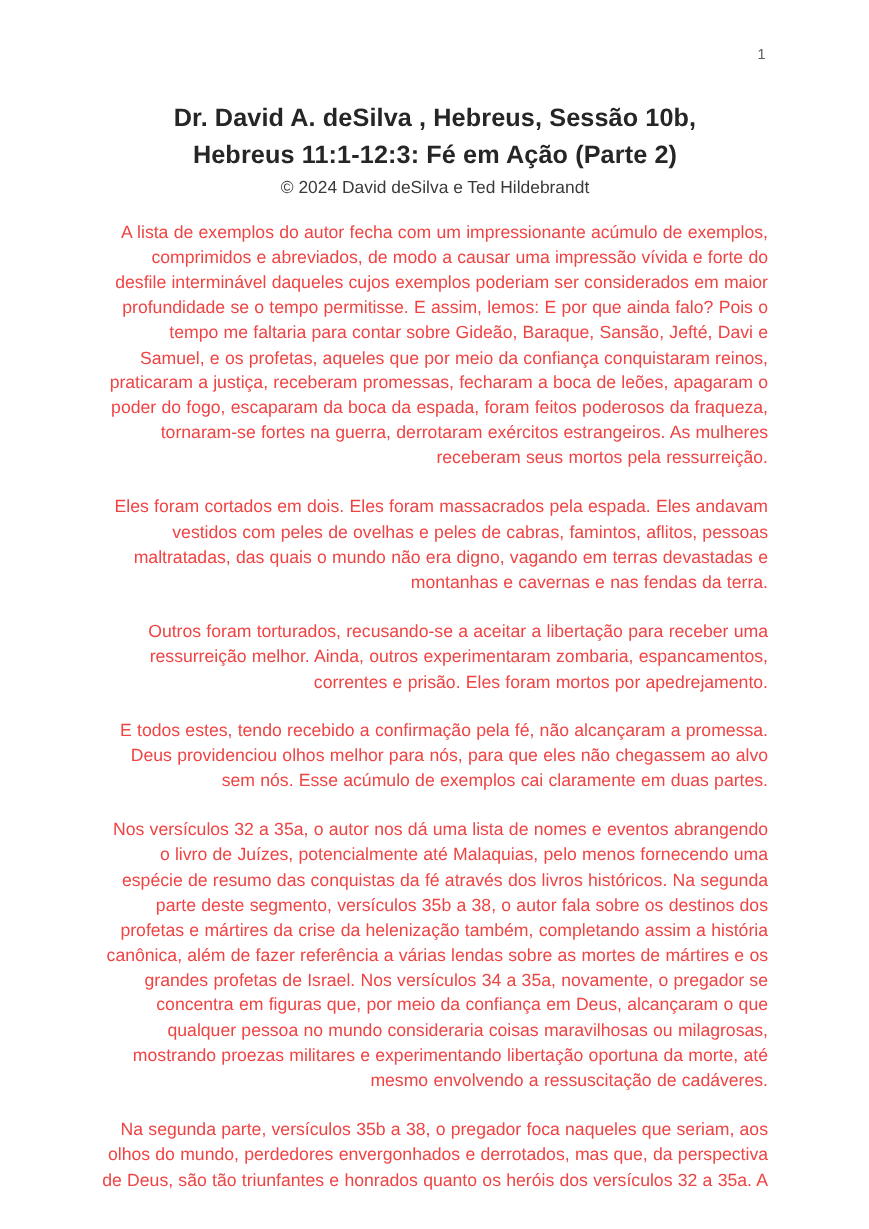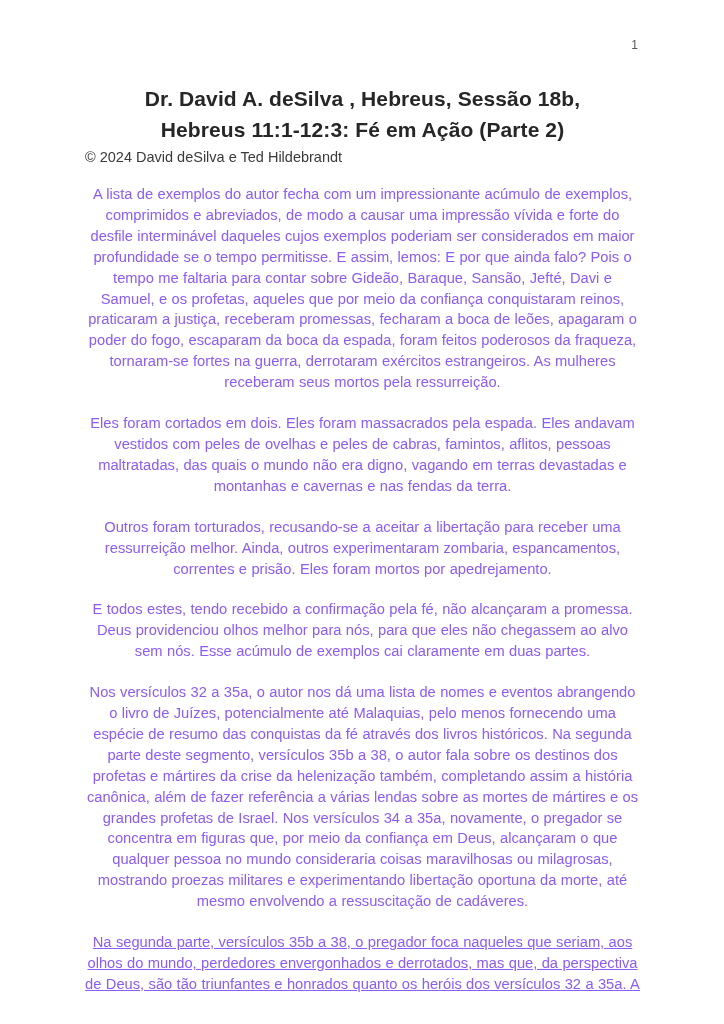--- a/index.html
+++ b/index.html
@@ -35,50 +35,50 @@
     margin: 0;
     text-align: center;
     font-size: 21px;
     line-height: 31px;
     font-weight: bold;
     color: #262626;
     letter-spacing: 0.1px;
   }
   .doc-copyright {
     margin: 2px 0 0 0;
+    text-align: center;
     font-size: 14.5px;
     line-height: 20px;
     color: #3a3a3a;
   }
   .doc-body {
     margin-top: 17px;
   }
   .doc-body p {
     margin: 0 0 20px 0;
     font-size: 14.7px;
     line-height: 20.9px;
-    color: #8b5cf6;
-    text-align: center;
+    color: #ef4444;
+    text-align: right;
     word-spacing: 0.3px;
   }
   .doc-body p:last-child {
     margin-bottom: 16px;
-    text-decoration: underline;
   }
 </style>
 </head>
 <body>
 
 <div class="page">
 
   <div class="page-number">1</div>
 
   <div class="doc-header">
     <h1 class="doc-title">
-      <span>Dr. David A. deSilva , Hebreus, Sessão 18b,</span><br>
+      <span>Dr. David A. deSilva , Hebreus, Sessão 10b,</span><br>
       <span>Hebreus 11:1-12:3: Fé em Ação (Parte 2)</span>
     </h1>
     <p class="doc-copyright">© 2024 David deSilva e Ted Hildebrandt</p>
   </div>
 
   <div class="doc-body">
     <p>A lista de exemplos do autor fecha com um impressionante acúmulo de exemplos, comprimidos e abreviados, de modo a causar uma impressão vívida e forte do desfile interminável daqueles cujos exemplos poderiam ser considerados em maior profundidade se o tempo permitisse. E assim, lemos: E por que ainda falo? Pois o tempo me faltaria para contar sobre Gideão, Baraque, Sansão, Jefté, Davi e Samuel, e os profetas, aqueles que por meio da confiança conquistaram reinos, praticaram a justiça, receberam promessas, fecharam a boca de leões, apagaram o poder do fogo, escaparam da boca da espada, foram feitos poderosos da fraqueza, tornaram-se fortes na guerra, derrotaram exércitos estrangeiros. As mulheres receberam seus mortos pela ressurreição.</p>
     <p>Eles foram cortados em dois. Eles foram massacrados pela espada. Eles andavam vestidos com peles de ovelhas e peles de cabras, famintos, aflitos, pessoas maltratadas, das quais o mundo não era digno, vagando em terras devastadas e montanhas e cavernas e nas fendas da terra.</p>
     <p>Outros foram torturados, recusando-se a aceitar a libertação para receber uma ressurreição melhor. Ainda, outros experimentaram zombaria, espancamentos, correntes e prisão. Eles foram mortos por apedrejamento.</p>
     <p>E todos estes, tendo recebido a confirmação pela fé, não alcançaram a promessa. Deus providenciou olhos melhor para nós, para que eles não chegassem ao alvo sem nós. Esse acúmulo de exemplos cai claramente em duas partes.</p>

